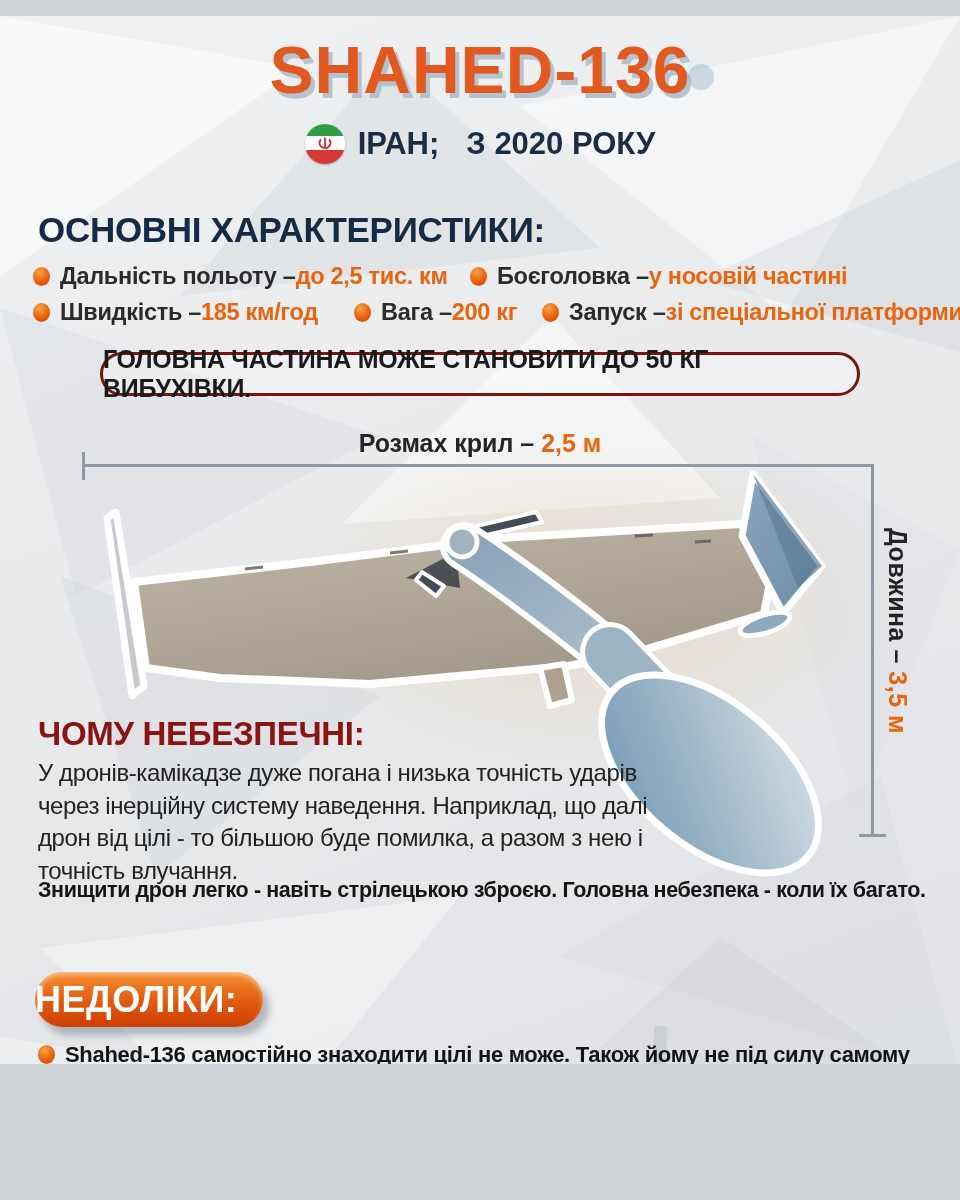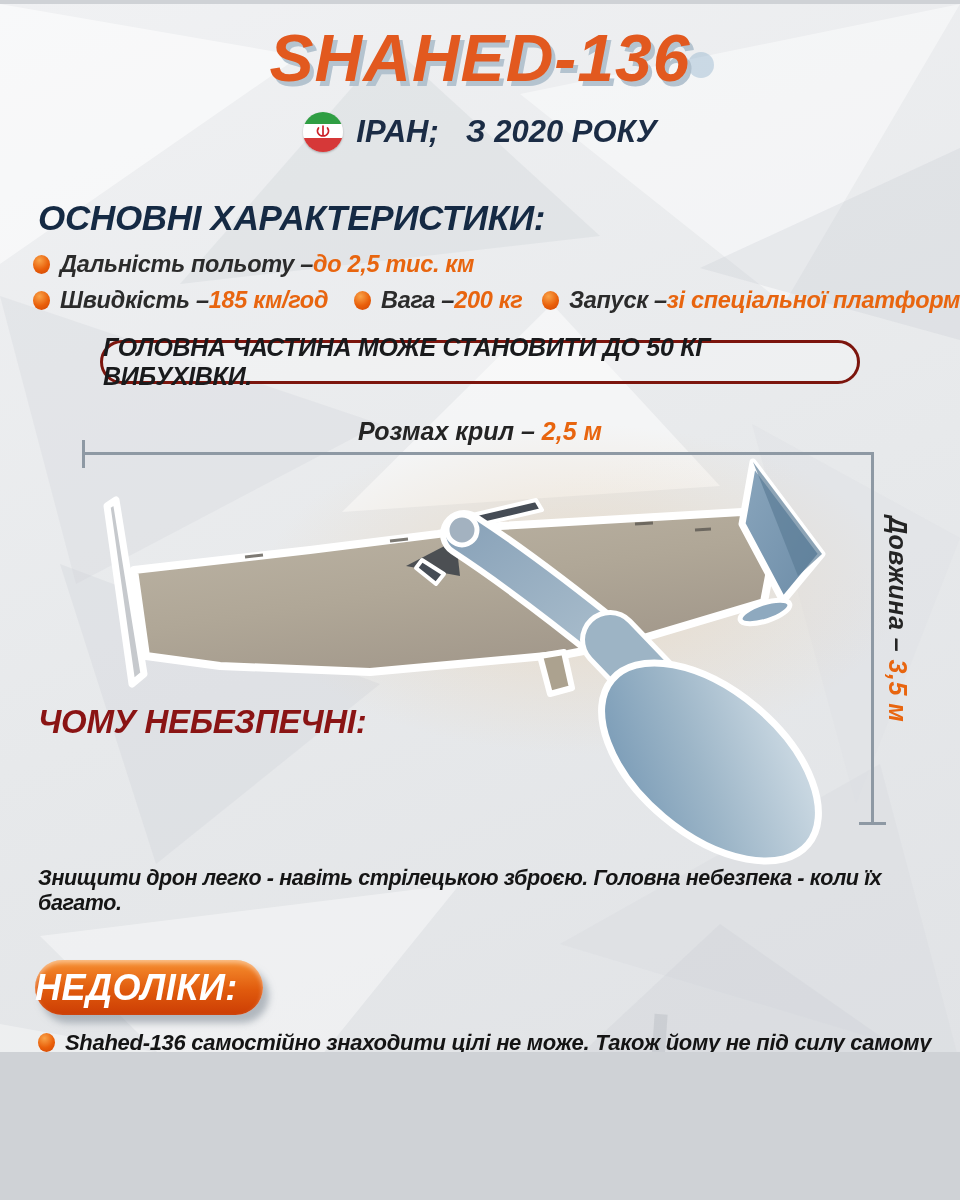--- a/index.html
+++ b/index.html
@@ -1,20 +1,19 @@
 <!DOCTYPE html>
 <html><head>
 <meta charset="utf-8">
 <style>
   html,body{margin:0;padding:0;background:#cfd2d6;}
   .poster{
-    position:relative;width:960px;height:1048px;margin:4px auto;overflow:hidden;
+    position:relative;width:960px;height:1048px;margin:16px auto;overflow:hidden;
     background:linear-gradient(160deg,#f0f1f3 0%,#e7e9eb 55%,#e1e3e6 100%);
     font-family:"Liberation Sans","DejaVu Sans",sans-serif;
-    font-style:italic;
   }
   .tri{position:absolute;}
   
   .title{
     position:absolute;top:16px;left:0;width:100%;text-align:center;
     font-size:66px;font-weight:700;color:#e2591f;letter-spacing:1px;
     text-shadow:4px 5px 0 rgba(173,190,203,.9);z-index:3;
   }
   .production{
     position:absolute;top:108px;left:0;width:100%;display:flex;justify-content:center;
@@ -136,20 +135,25 @@
     <span class="since">З 2020 РОКУ</span>
   </div>
 
   <div class="char-heading">ОСНОВНІ ХАРАКТЕРИСТИКИ:</div>
 
   <div class="char-item item-0">
     <span class="dot"></span>
     <span>Дальність польоту – </span>
     <span class="val">до 2,5 тис. км</span>
   </div>
+  <div class="char-item item-1">
+    <span class="dot"></span>
+    <span>Боєголовка – </span>
+    <span class="val">у носовій частині</span>
+  </div>
   <div class="char-item item-2">
     <span class="dot"></span>
     <span>Швидкість – </span>
     <span class="val">185 км/год</span>
   </div>
   <div class="char-item item-3">
     <span class="dot"></span>
     <span>Вага – </span>
     <span class="val">200 кг</span>
   </div>
@@ -220,20 +224,21 @@
 
     <path d="M683,18 L752,110 L713,157 L672,80 Z" fill="url(#wgGrad)" stroke="#fff" stroke-width="7" stroke-linejoin="round"></path>
     <path d="M683,18 L752,110 L728,132 Z" fill="#5d7e97" opacity=".7"></path>
 
     <g transform="rotate(-18 695 168)">
       <ellipse cx="695" cy="168" rx="26" ry="9" fill="#8ea9bf" stroke="#fff" stroke-width="5"></ellipse>
     </g>
   </svg>
 
   <div class="danger-heading">ЧОМУ НЕБЕЗПЕЧНІ:</div>
+  <div class="danger-par">У дронів-камікадзе дуже погана і низька точність ударів через інерційну систему наведення. Наприклад, що далі дрон від цілі - то більшою буде помилка, а разом з нею і точність влучання.</div>
   <div class="danger-note">Знищити дрон легко -  навіть стрілецькою зброєю. Головна небезпека - коли їх багато.</div>
 
   <div class="pill">
     <span>НЕДОЛІКИ:</span>
   </div>
   <div class="drawback-item">
     <span class="dot"></span>
     <span class="txt">Shahed-136 самостійно знаходити цілі не може. Також йому не під силу самому атакувати рухомі об'єкти.</span>
   </div>
 

